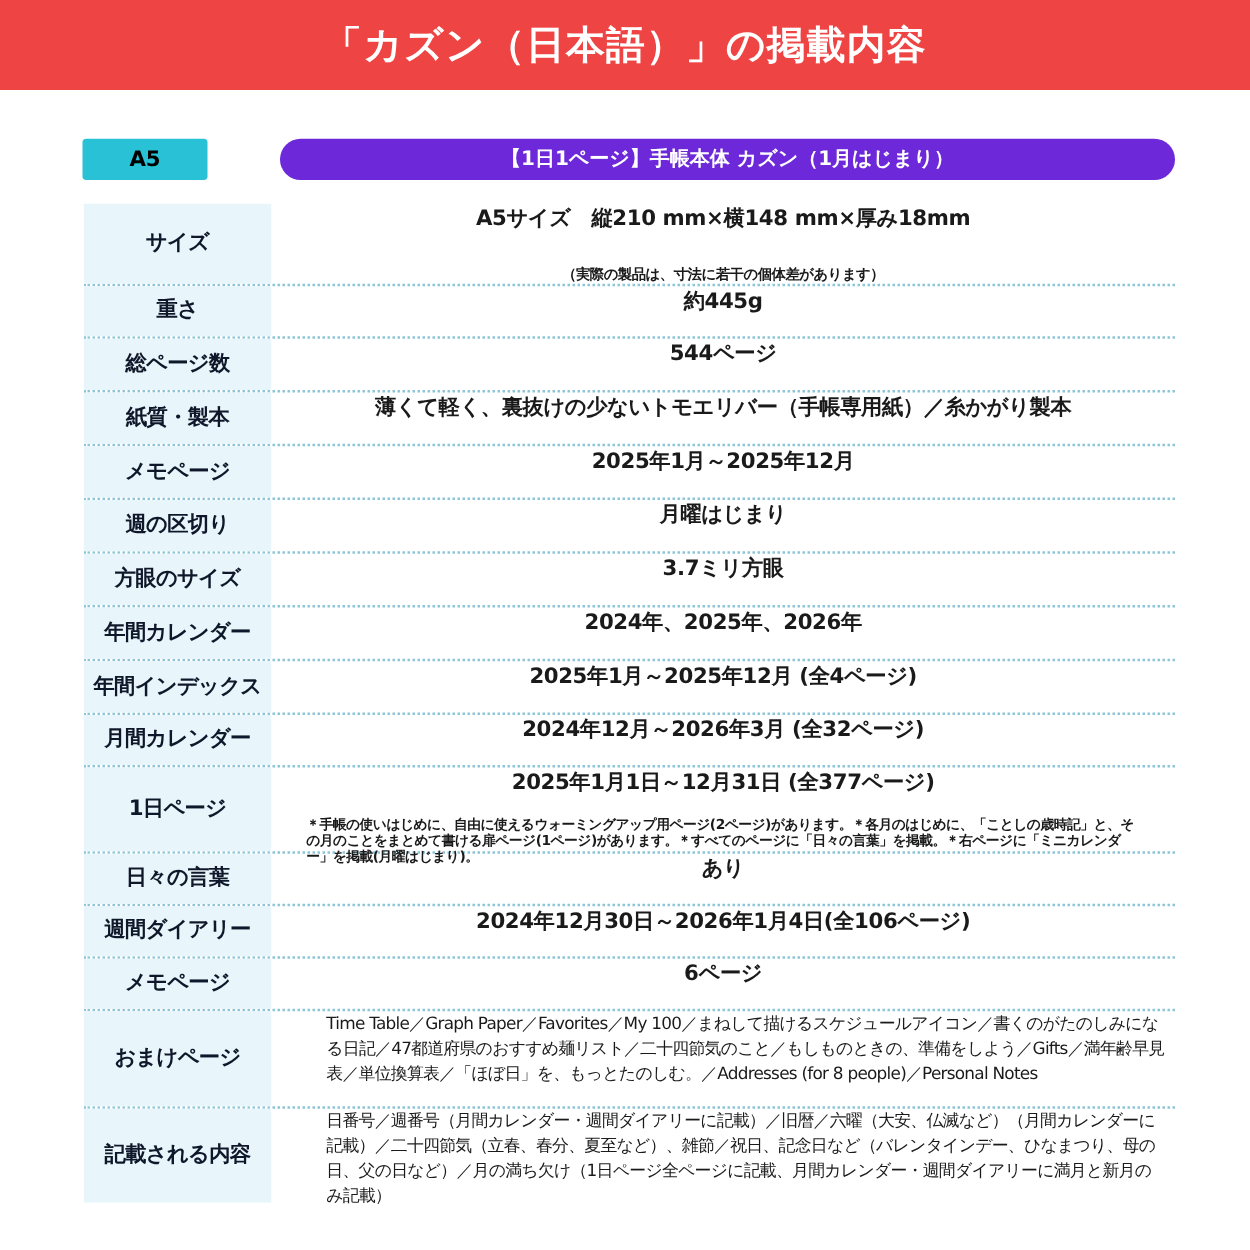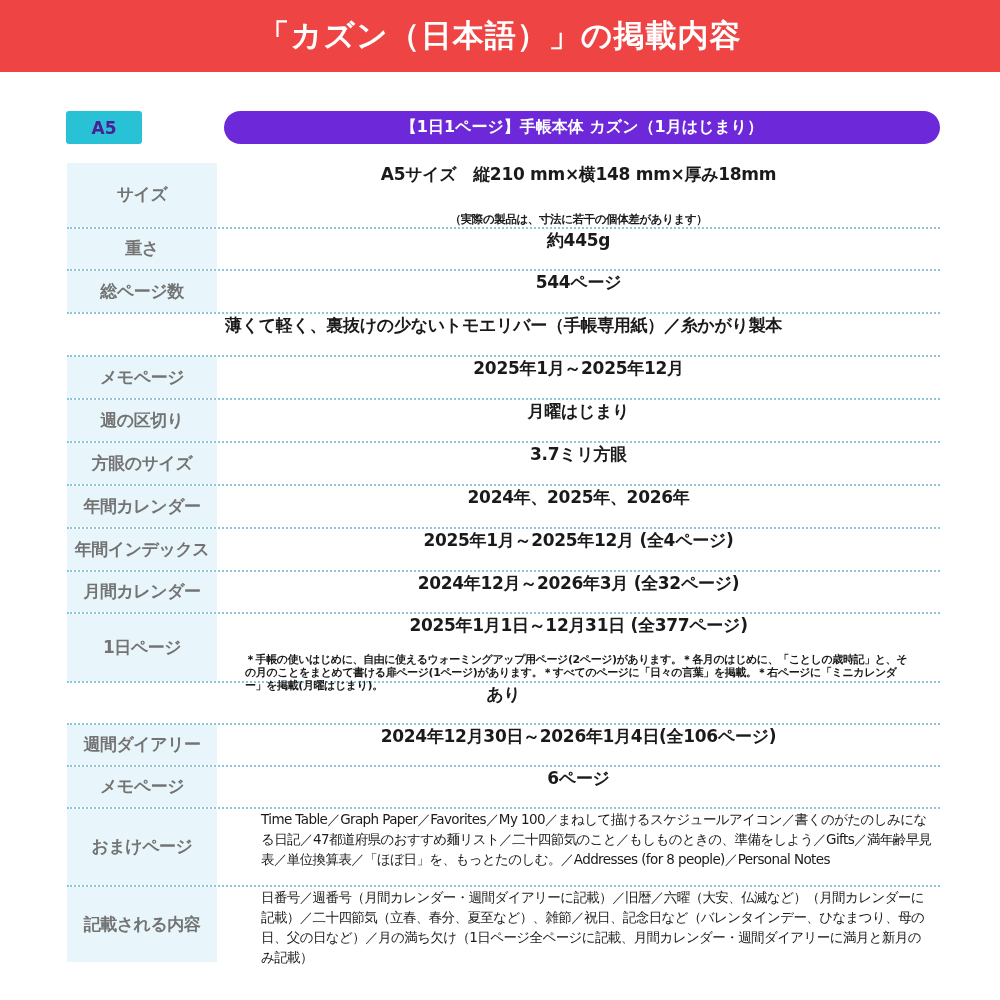--- a/index.html
+++ b/index.html
@@ -5,37 +5,37 @@
   * { box-sizing: border-box; margin: 0; padding: 0; }
   html, body { width: 1000px; height: 1000px; background: #ffffff; overflow: hidden; }
   body { font-family: "DejaVu Sans", "Liberation Sans", sans-serif; color: #1a1a1a; position: relative; }
   .header {
     position: absolute; left: 0; top: 0; width: 1000px; height: 72px;
     background: #ef4444; color: #ffffff;
     display: flex; align-items: center; justify-content: center;
     font-size: 31px; font-weight: bold; letter-spacing: 1px;
   }
   .tag-a5 {
-    position: absolute; left: 66px; top: 111px; width: 76px; height: 33px;
-    background: #29c1d6; color: #4c1d95; border-radius: 3px;
+    position: absolute; left: 66px; top: 111px; width: 100px; height: 33px;
+    background: #29c1d6; color: #000000; border-radius: 3px;
     display: flex; align-items: center; justify-content: center;
     font-size: 17px; font-weight: bold;
   }
   .tag-title {
     position: absolute; left: 224px; top: 111px; width: 716px; height: 33px;
     background: #6d28d9; color: #fff; border-radius: 17px;
     display: flex; align-items: center; justify-content: center;
     font-size: 16px; font-weight: bold;
   }
   .table { position: absolute; left: 67px; top: 163px; width: 873px; }
   .row { display: flex; width: 873px; border-bottom: 2px dotted #8cc6d8; }
   .row:last-child { border-bottom: none; }
   .label {
     width: 150px; flex: 0 0 150px; background: #e8f5fa;
-    color: #737373; font-weight: bold; font-size: 17px;
+    color: #0f172a; font-weight: bold; font-size: 17px;
     display: flex; align-items: center; justify-content: center; text-align: center;
     line-height: 1.25; letter-spacing: -0.5px;
   }
   .value {
     flex: 1; display: flex; flex-direction: column; align-items: center; justify-content: space-between;
     font-size: 17px; text-align: center; color: #1a1a1a; padding: 0 10px; letter-spacing: -0.3px; gap: 13px;
   }
   .value.bold { font-weight: bold; }
   .value.left { align-items: flex-start; text-align: left; font-size: 13.5px; line-height: 20px; padding-left: 44px; padding-right: 6px; letter-spacing: -0.6px; }
   .sub { font-size: 11.5px; font-weight: bold; margin-top: 2px; letter-spacing: -0.4px; }
@@ -61,20 +61,21 @@
   </div>
   <div class="row" style="height:42px">
     <div class="label">重さ</div>
     <div class="value bold">約445g</div>
   </div>
   <div class="row" style="height:43px">
     <div class="label">総ページ数</div>
     <div class="value bold">544ページ</div>
   </div>
   <div class="row" style="height:43px">
+    <div class="label">紙質・製本</div>
     <div class="value bold">薄くて軽く、裏抜けの少ないトモエリバー（手帳専用紙）／糸かがり製本</div>
   </div>
   <div class="row" style="height:43px">
     <div class="label">メモページ</div>
     <div class="value bold">2025年1月～2025年12月</div>
   </div>
   <div class="row" style="height:43px">
     <div class="label">週の区切り</div>
     <div class="value bold">月曜はじまり</div>
   </div>
@@ -95,20 +96,21 @@
     <div class="value bold">2024年12月～2026年3月 (全32ページ)</div>
   </div>
   <div class="row" style="height:69px">
     <div class="label">1日ページ</div>
     <div class="value bold">
       <span>2025年1月1日～12月31日 (全377ページ)</span>
       <span class="note">＊手帳の使いはじめに、自由に使えるウォーミングアップ用ページ(2ページ)があります。＊各月のはじめに、「ことしの歳時記」と、その月のことをまとめて書ける扉ページ(1ページ)があります。＊すべてのページに「日々の言葉」を掲載。＊右ページに「ミニカレンダー」を掲載(月曜はじまり)。</span>
     </div>
   </div>
   <div class="row" style="height:42px">
+    <div class="label">日々の言葉</div>
     <div class="value bold">あり</div>
   </div>
   <div class="row" style="height:42px">
     <div class="label">週間ダイアリー</div>
     <div class="value bold">2024年12月30日～2026年1月4日(全106ページ)</div>
   </div>
   <div class="row" style="height:42px">
     <div class="label">メモページ</div>
     <div class="value bold">6ページ</div>
   </div>

